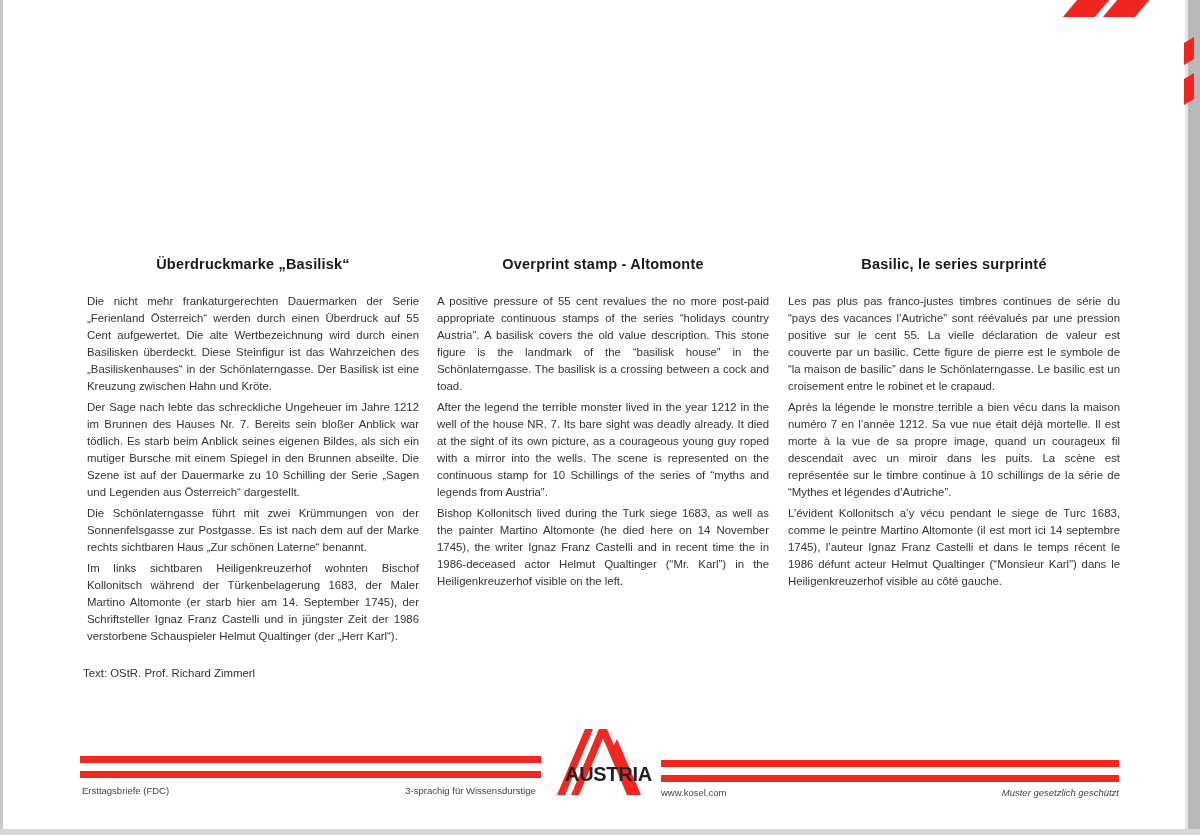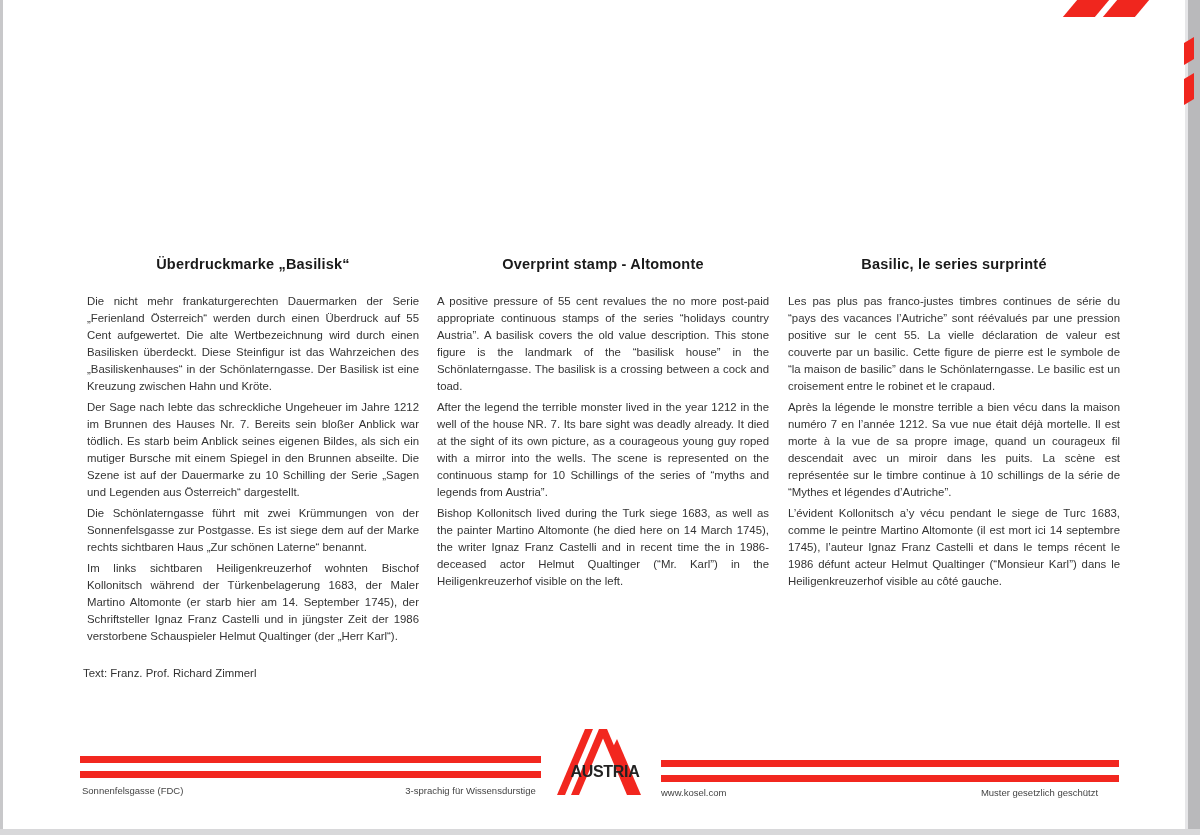--- a/index.html
+++ b/index.html
@@ -40,26 +40,26 @@
   
   .bar { position: absolute; height: 7px; background: #f2271f; }
   .bar-l1 { left: 80px; top: 756px; width: 461px; }
   .bar-l2 { left: 80px; top: 771px; width: 461px; }
   .bar-r1 { left: 661px; top: 760px; width: 458px; }
   .bar-r2 { left: 661px; top: 775px; width: 458px; }
   .foot { position: absolute; font-size: 9.5px; color: #444; }
   .f-fdc { left: 82px; top: 785px; }
   .f-lang { left: 400px; top: 785px; width: 141px; text-align: center; }
   .f-web { left: 661px; top: 787px; }
-  .f-muster { left: 960px; top: 787px; width: 159px; text-align: center; }
+  .f-muster { left: 960px; top: 787px; width: 159px; text-align: right; font-style: italic; }
 
   .logo { position: absolute; left: 555px; top: 727px; width: 90px; height: 70px; }
   .logo-text {
     position: absolute; left: 10px; top: 36px; width: 80px; text-align: center;
-    font-weight: bold; font-size: 16px; color: #222; letter-spacing: -0.3px;
+    font-weight: bold; font-size: 20px; color: #222; letter-spacing: -0.3px;
     background: transparent;
   }
 </style>
 </head>
 <body>
 
 <div class="page">
   <div class="left-edge"></div>
   <div class="right-edge-inner"></div>
   <div class="right-edge"></div>
@@ -67,30 +67,30 @@
 
   <div class="corner-stripe cs1"></div>
   <div class="corner-stripe cs2"></div>
   <div class="corner-stripe cs3"></div>
   <div class="corner-stripe cs4"></div>
 
   <div class="column col-de">
     <h2 class="col-title">Überdruckmarke „Basilisk“</h2>
     <p class="para">Die nicht mehr frankaturgerechten Dauermarken der Serie „Ferienland Österreich“ werden durch einen Überdruck auf 55 Cent aufgewertet. Die alte Wertbezeichnung wird durch einen Basilisken überdeckt. Diese Steinfigur ist das Wahrzeichen des „Basiliskenhauses“ in der Schönlaterngasse. Der Basilisk ist eine Kreuzung zwischen Hahn und Kröte.</p>
     <p class="para">Der Sage nach lebte das schreckliche Ungeheuer im Jahre 1212 im Brunnen des Hauses Nr. 7. Bereits sein bloßer Anblick war tödlich. Es starb beim Anblick seines eigenen Bildes, als sich ein mutiger Bursche mit einem Spiegel in den Brunnen abseilte. Die Szene ist auf der Dauermarke zu 10 Schilling der Serie „Sagen und Legenden aus Österreich“ dargestellt.</p>
-    <p class="para">Die Schönlaterngasse führt mit zwei Krümmungen von der Sonnenfelsgasse zur Postgasse. Es ist siege dem auf der Marke rechts sichtbaren Haus „Zur schönen Laterne“ benannt.</p>
+    <p class="para">Die Schönlaterngasse führt mit zwei Krümmungen von der Sonnenfelsgasse zur Postgasse. Es ist nach dem auf der Marke rechts sichtbaren Haus „Zur schönen Laterne“ benannt.</p>
     <p class="para">Im links sichtbaren Heiligenkreuzerhof wohnten Bischof Kollonitsch während der Türkenbelagerung 1683, der Maler Martino Altomonte (er starb hier am 14. September 1745), der Schriftsteller Ignaz Franz Castelli und in jüngster Zeit der 1986 verstorbene Schauspieler Helmut Qualtinger (der „Herr Karl“).</p>
-    <div class="credit">Text: Franz. Prof. Richard Zimmerl</div>
+    <div class="credit">Text: OStR. Prof. Richard Zimmerl</div>
   </div>
 
   <div class="column col-en">
     <h2 class="col-title">Overprint stamp - Altomonte</h2>
     <p class="para">A positive pressure of 55 cent revalues the no more post-paid appropriate continuous stamps of the series “holidays country Austria”. A basilisk covers the old value description. This stone figure is the landmark of the “basilisk house” in the Schönlaterngasse. The basilisk is a crossing between a cock and toad.</p>
     <p class="para">After the legend the terrible monster lived in the year 1212 in the well of the house NR. 7. Its bare sight was deadly already. It died at the sight of its own picture, as a courageous young guy roped with a mirror into the wells. The scene is represented on the continuous stamp for 10 Schillings of the series of “myths and legends from Austria”.</p>
-    <p class="para">Bishop Kollonitsch lived during the Turk siege 1683, as well as the painter Martino Altomonte (he died here on 14 March 1745), the writer Ignaz Franz Castelli and in recent time the in 1986-deceased actor Helmut Qualtinger (“Mr. Karl”) in the Heiligenkreuzerhof visible on the left.</p>
+    <p class="para">Bishop Kollonitsch lived during the Turk siege 1683, as well as the painter Martino Altomonte (he died here on 14 November 1745), the writer Ignaz Franz Castelli and in recent time the in 1986-deceased actor Helmut Qualtinger (“Mr. Karl”) in the Heiligenkreuzerhof visible on the left.</p>
   </div>
 
   <div class="column col-fr">
     <h2 class="col-title">Basilic, le series surprinté</h2>
     <p class="para">Les pas plus pas franco-justes timbres continues de série du “pays des vacances l’Autriche” sont réévalués par une pression positive sur le cent 55. La vielle déclaration de valeur est couverte par un basilic. Cette figure de pierre est le symbole de “la maison de basilic” dans le Schönlaterngasse. Le basilic est un croisement entre le robinet et le crapaud.</p>
     <p class="para">Après la légende le monstre terrible a bien vécu dans la maison numéro 7 en l’année 1212. Sa vue nue était déjà mortelle. Il est morte à la vue de sa propre image, quand un courageux fil descendait avec un miroir dans les puits. La scène est représentée sur le timbre continue à 10 schillings de la série de “Mythes et légendes d’Autriche”.</p>
     <p class="para">L’évident Kollonitsch a’y vécu pendant le siege de Turc 1683, comme le peintre Martino Altomonte (il est mort ici 14 septembre 1745), l’auteur Ignaz Franz Castelli et dans le temps récent le 1986 défunt acteur Helmut Qualtinger (“Monsieur Karl”) dans le Heiligenkreuzerhof visible au côté gauche.</p>
   </div>
 
   <div class="bar bar-l1"></div>
@@ -103,17 +103,17 @@
       <g fill="#f2271f">
         <polygon points="2,68 30,2 38,2 10,68"></polygon>
         <polygon points="16,68 44,2 52,2 24,68"></polygon>
         <polygon points="44,2 52,2 80,68 72,68"></polygon>
         <polygon points="58,20 62,12 86,68 78,68"></polygon>
       </g>
     </svg>
     <div class="logo-text">AUSTRIA</div>
   </div>
 
-  <div class="foot f-fdc">Sonnenfelsgasse (FDC)</div>
+  <div class="foot f-fdc">Ersttagsbriefe (FDC)</div>
   <div class="foot f-lang">3-sprachig für Wissensdurstige</div>
   <div class="foot f-web">www.kosel.com</div>
   <div class="foot f-muster">Muster gesetzlich geschützt</div>
 </div>
 
 </body></html>

